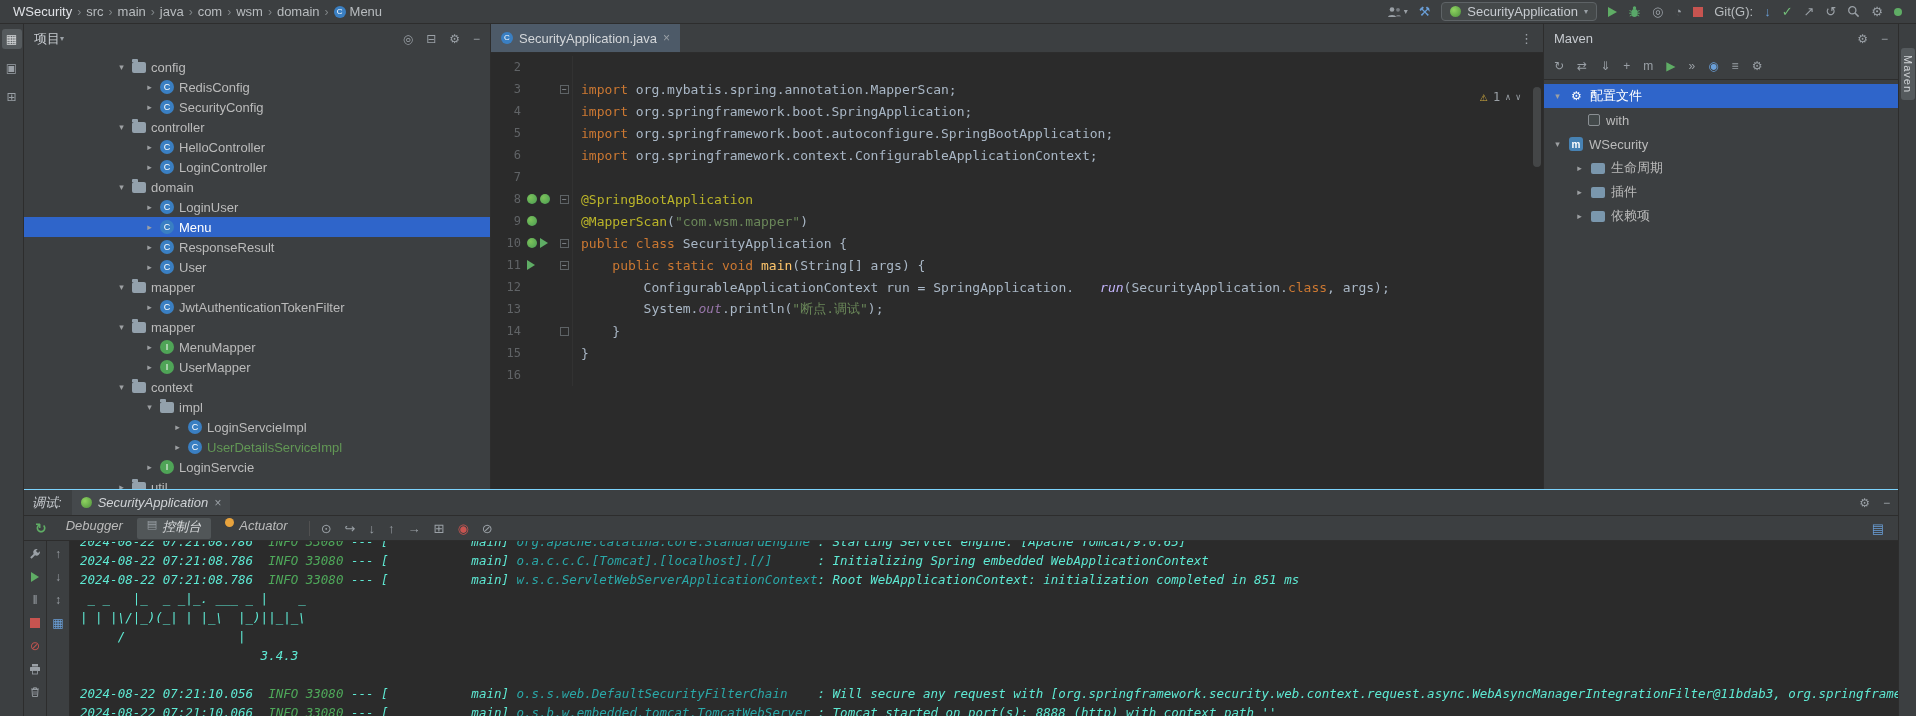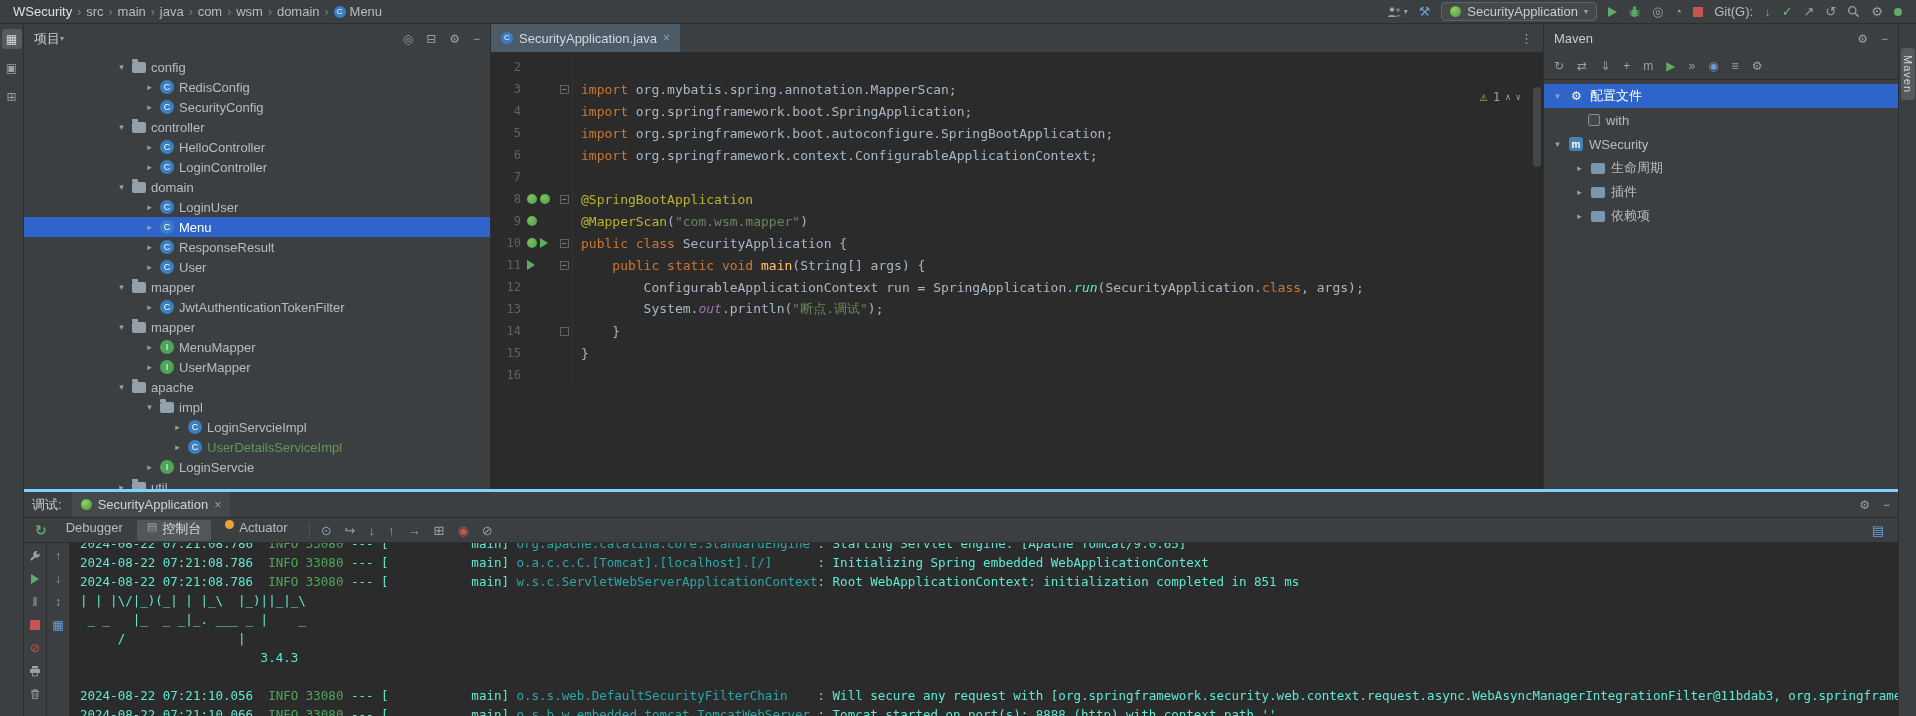--- a/index.html
+++ b/index.html
@@ -60,39 +60,39 @@
   .gut-run{width:0;height:0;border-left:8px solid #5fad65;border-top:5px solid transparent;border-bottom:5px solid transparent;flex:none;}
   .fold{width:16px;flex:none;display:inline-flex;align-items:center;justify-content:center;border-right:1px solid #323232;height:100%;}
   .foldbox{width:9px;height:9px;border:1px solid #5e6366;color:#9aa0a6;font-size:8px;line-height:7px;text-align:center;background:#2b2b2b;}
   .codetxt{padding-left:8px;white-space:pre;color:#a9b7c6;}
   .tk-k{color:#cc7832;}
   .tk-pl{color:#a9b7c6;}
   .tk-s{color:#6a8759;}
   .tk-an{color:#bbb529;}
   .tk-m{color:#ffc66b;}
   .tk-sf{color:#9876aa;font-style:italic;}
-  .tk-it{font-style:italic;color:#5eead4;}
+  .tk-it{font-style:italic;color:#c4b5fd;margin-left:26px;}
   .insp{position:absolute;top:36px;right:22px;display:flex;align-items:center;gap:5px;color:#9aa0a6;font-size:12px;}
   .insp .warn{color:#d6ae3f;font-size:13px;}
   .insp-chev{font-size:9px;}
   .scrollthumb{position:absolute;right:2px;top:34px;width:8px;height:80px;background:#595d5f;opacity:.55;border-radius:4px;}
   
   .maven-panel{width:355px;min-width:355px;background:#3c3f41;border-left:1px solid #2d2d2d;display:flex;flex-direction:column;}
   .mtoolbar{height:27px;min-height:27px;display:flex;align-items:center;gap:13px;padding:0 10px;border-bottom:1px solid #2d2d2d;color:#9aa0a6;}
   .mtree{flex:1;padding-top:4px;}
   .mrow{height:24px;display:flex;align-items:center;gap:6px;color:#bbbbbb;white-space:nowrap;}
   .mrow.sel{background:#2f65ca;color:#fff;}
   .mrow.sel .tico,.mrow.sel .micon{color:#fff;}
   .micon{width:15px;height:14px;flex:none;display:inline-flex;align-items:center;justify-content:center;font-size:9px;color:#fff;}
   .m-module{background:#4782b3;border-radius:3px;width:14px;height:14px;font-weight:bold;font-size:10px;}
   .m-profiles{background:none;color:#dfe1e5;font-size:12px;}
   .m-lifecycle,.m-plugins,.m-dependencies{background:#7a97ad;border-radius:2px;width:14px;height:11px;}
   .mcheck{width:12px;height:12px;border:1px solid #8a8f93;border-radius:2px;background:#43494a;margin-left:14px;flex:none;}
   
-  .debug-panel{flex:1;display:flex;flex-direction:column;border-top:3px solid #7dd3fc;background:#3c3f41;min-height:0;}
+  .debug-panel{flex:1;display:flex;flex-direction:column;border-top:1px solid #7dd3fc;background:#3c3f41;min-height:0;font-style:italic;}
   .drow1{height:25px;min-height:25px;display:flex;align-items:center;padding:0 8px;gap:10px;}
   .dtitle{color:#c7cbd0;}
   .dtab{display:flex;align-items:center;gap:6px;background:#45494c;padding:0 9px;color:#d0d3d6;height:25px;}
   .drow1-right{margin-left:auto;display:flex;gap:13px;color:#9aa0a6;align-items:center;}
   .drow2{height:26px;min-height:26px;display:flex;align-items:center;gap:4px;padding:0 6px;border-top:1px solid #2d2d2d;border-bottom:1px solid #2d2d2d;}
   .rerun-ic{color:#5fad65;font-weight:bold;font-size:14px;padding:0 5px;}
   .dbtn{padding:0 10px;color:#bbb;display:flex;align-items:flex-start;gap:5px;height:21px;border-radius:2px;}
   .dbtn.active{background:#515658;color:#dcdee0;}
   .dico-sm{font-size:11px;color:#9aa0a6;}
   .actuator-dot{width:9px;height:9px;border-radius:50%;background:#e8a33d;display:inline-block;}
@@ -300,21 +300,21 @@
                 <span class="tlabel">MenuMapper</span>
               </div>
               <div class="trow" style="padding-left: 120px;">
                 <span class="chev">▸</span>
                 <span class="ticon i-iface">I</span>
                 <span class="tlabel">UserMapper</span>
               </div>
               <div class="trow" style="padding-left: 92px;">
                 <span class="chev">▾</span>
                 <span class="ticon i-pkg"></span>
-                <span class="tlabel">apache</span>
+                <span class="tlabel">context</span>
               </div>
               <div class="trow" style="padding-left: 120px;">
                 <span class="chev">▾</span>
                 <span class="ticon i-pkg"></span>
                 <span class="tlabel">impl</span>
               </div>
               <div class="trow" style="padding-left: 148px;">
                 <span class="chev">▸</span>
                 <span class="ticon i-class">C</span>
                 <span class="tlabel">LoginServcieImpl</span>
@@ -598,22 +598,22 @@
             <span class="ic">↑</span>
             <span class="ic">↓</span>
             <span class="ic">↕</span>
             <span class="ic" style="color:#6a9fd8">▦</span>
           </div>
           <div class="console">
             <div class="console-inner" id="console">
                 <div class="con-line"><span class="ck-t">2024-08-22 07:21:08.786  </span><span class="ck-g">INFO 33080</span><span class="ck-t"> --- [           main] </span><span class="ck-c">org.apache.catalina.core.StandardEngine </span><span class="ck-t">: Starting Servlet engine: [Apache Tomcat/9.0.65]</span></div>
                 <div class="con-line"><span class="ck-t">2024-08-22 07:21:08.786  </span><span class="ck-g">INFO 33080</span><span class="ck-t"> --- [           main] </span><span class="ck-c">o.a.c.c.C.[Tomcat].[localhost].[/]      </span><span class="ck-t">: Initializing Spring embedded WebApplicationContext</span></div>
                 <div class="con-line"><span class="ck-t">2024-08-22 07:21:08.786  </span><span class="ck-g">INFO 33080</span><span class="ck-t"> --- [           main] </span><span class="ck-c">w.s.c.ServletWebServerApplicationContext</span><span class="ck-t">: Root WebApplicationContext: initialization completed in 851 ms</span></div>
+                <div class="con-line"><span class="ck-t"> _ _   |_  _ _|_. ___ _ |    _ </span></div>
                 <div class="con-line"><span class="ck-t">| | |\/|_)(_| | |_\  |_)||_|_\ </span></div>
-                <div class="con-line"><span class="ck-t"> _ _   |_  _ _|_. ___ _ |    _ </span></div>
                 <div class="con-line"><span class="ck-t">     /               |         </span></div>
                 <div class="con-line"><span class="ck-t">                        3.4.3 </span></div>
                 <div class="con-line"><span class="ck-t"></span></div>
                 <div class="con-line"><span class="ck-t">2024-08-22 07:21:10.056  </span><span class="ck-g">INFO 33080</span><span class="ck-t"> --- [           main] </span><span class="ck-c">o.s.s.web.DefaultSecurityFilterChain    </span><span class="ck-t">: Will secure any request with [org.springframework.security.web.context.request.async.WebAsyncManagerIntegrationFilter@11bdab3, org.springframework.security.web.context.SecurityContextPersistenceFilter@</span></div>
                 <div class="con-line"><span class="ck-t">2024-08-22 07:21:10.066  </span><span class="ck-g">INFO 33080</span><span class="ck-t"> --- [           main] </span><span class="ck-c">o.s.b.w.embedded.tomcat.TomcatWebServer </span><span class="ck-t">: Tomcat started on port(s): 8888 (http) with context path ''</span></div>
               </div>
           </div>
         </div>
       </div>
     </div>

